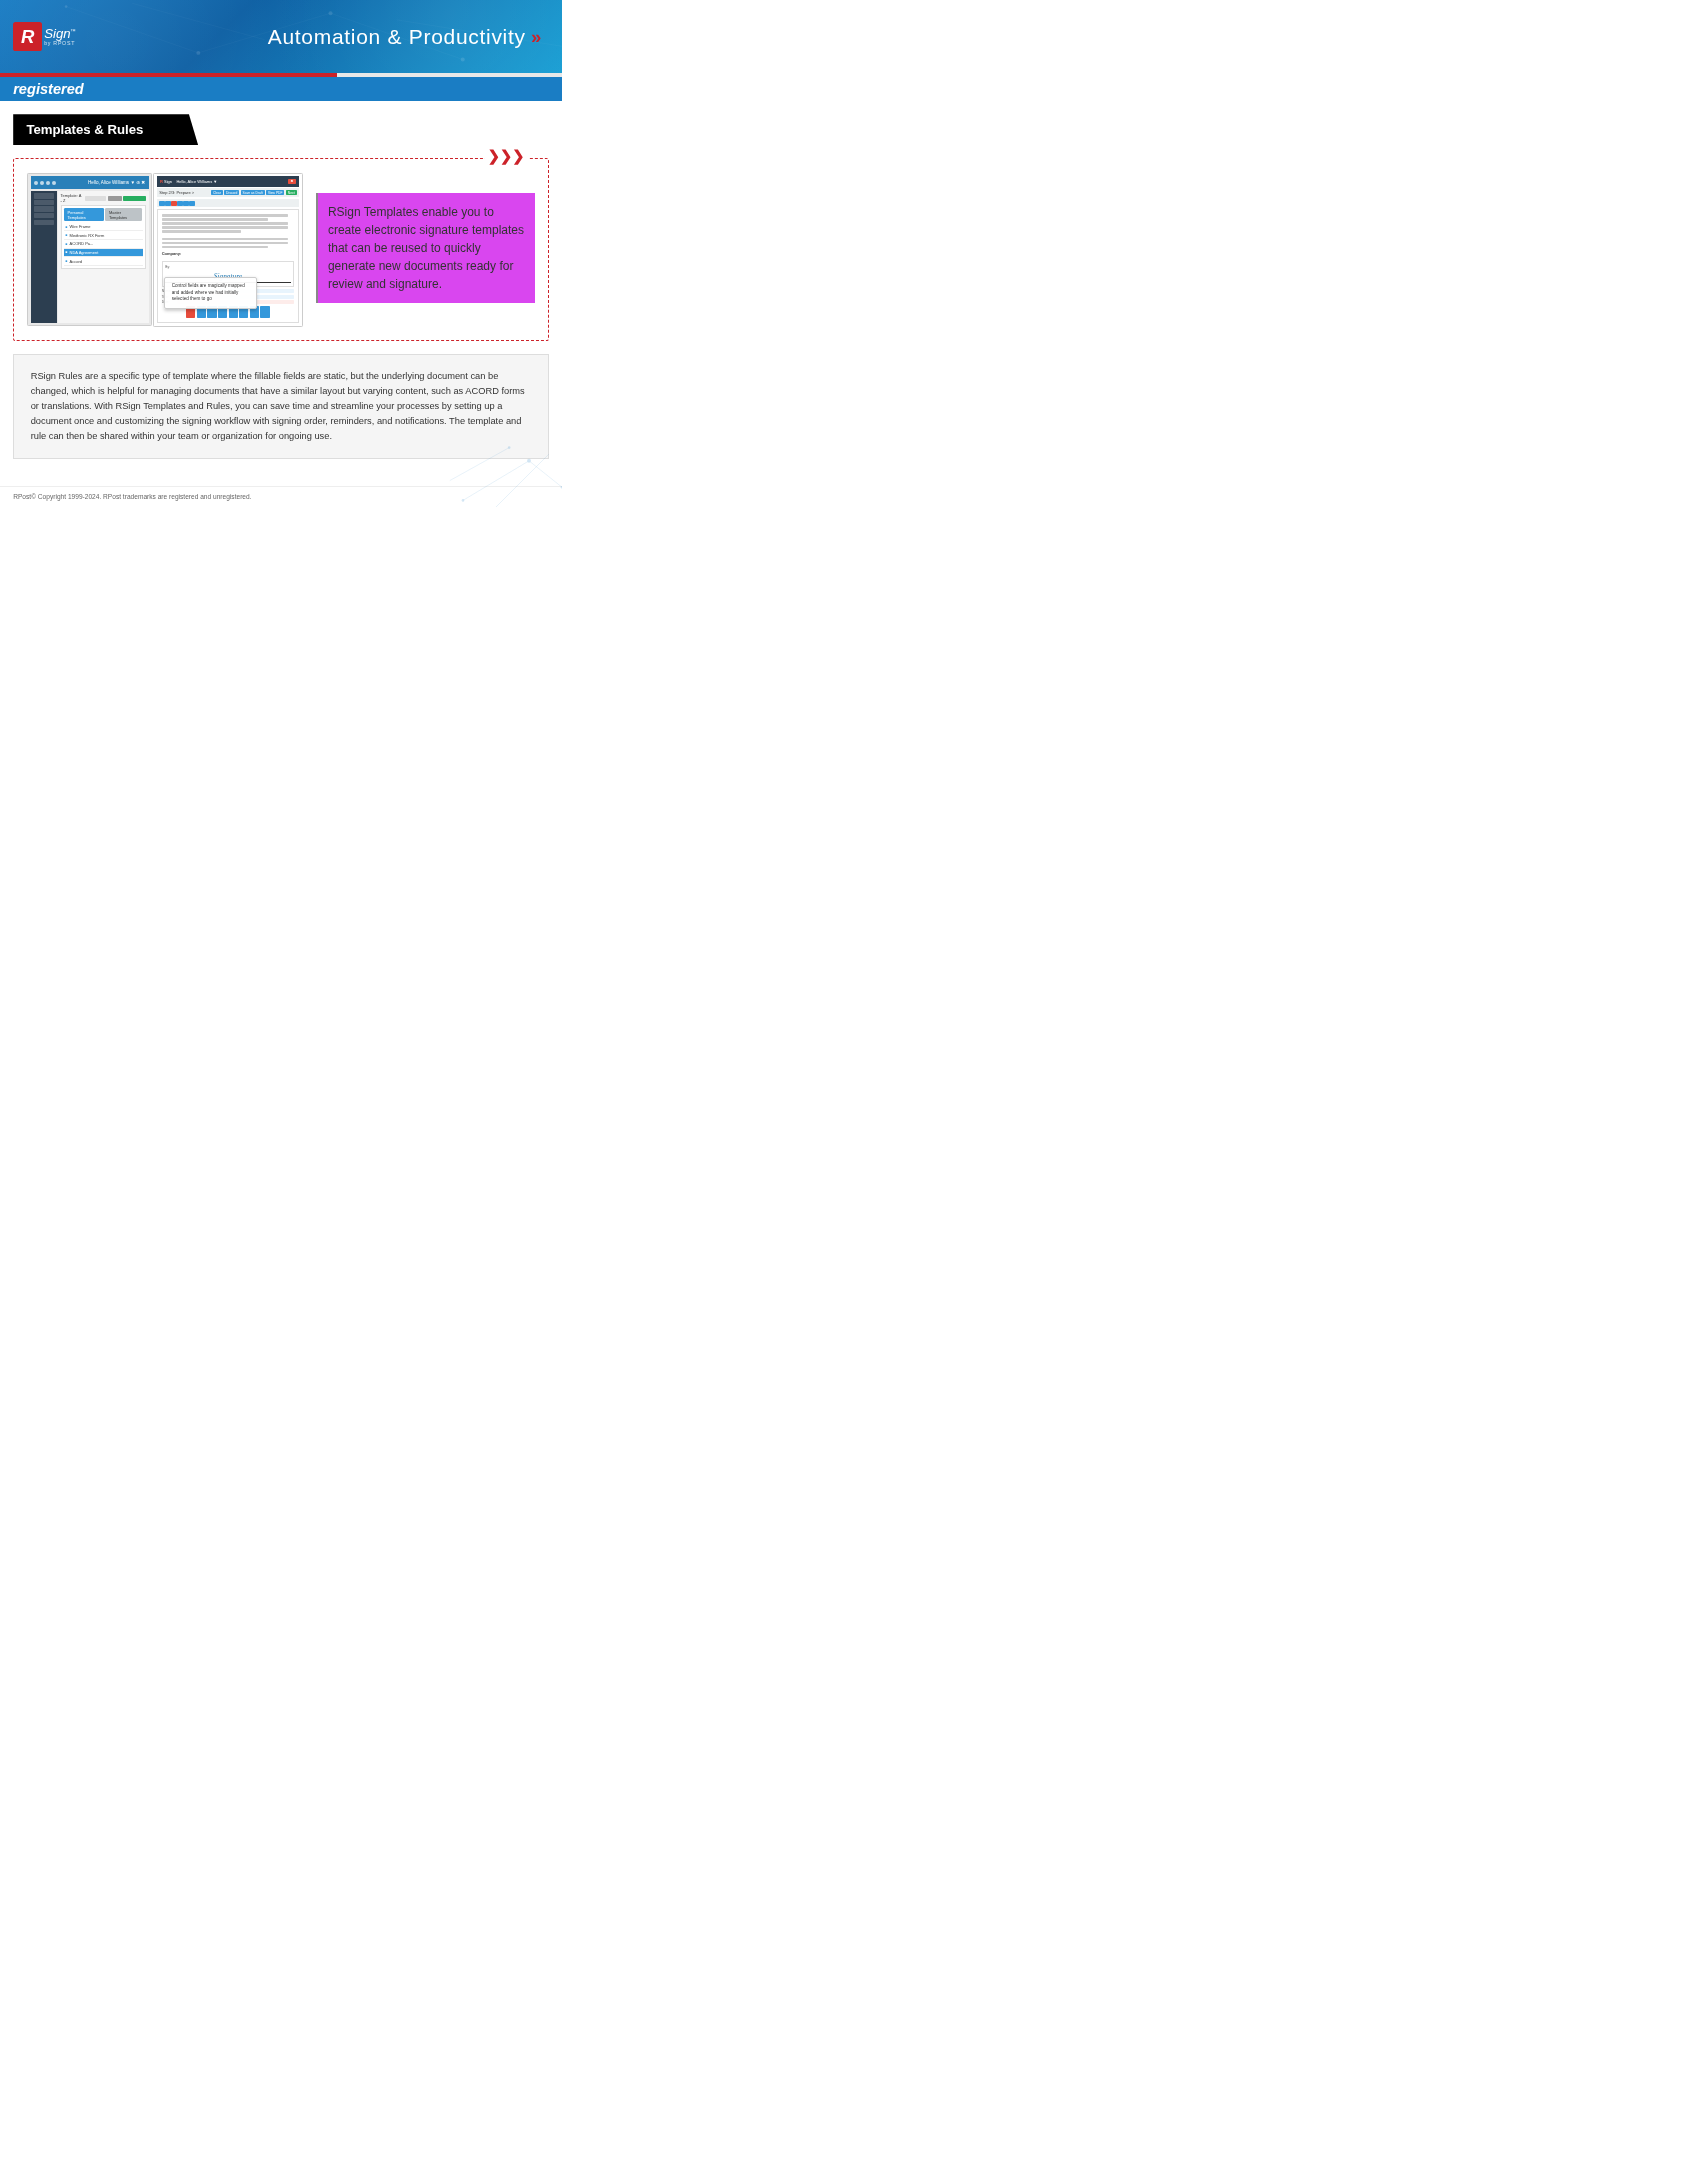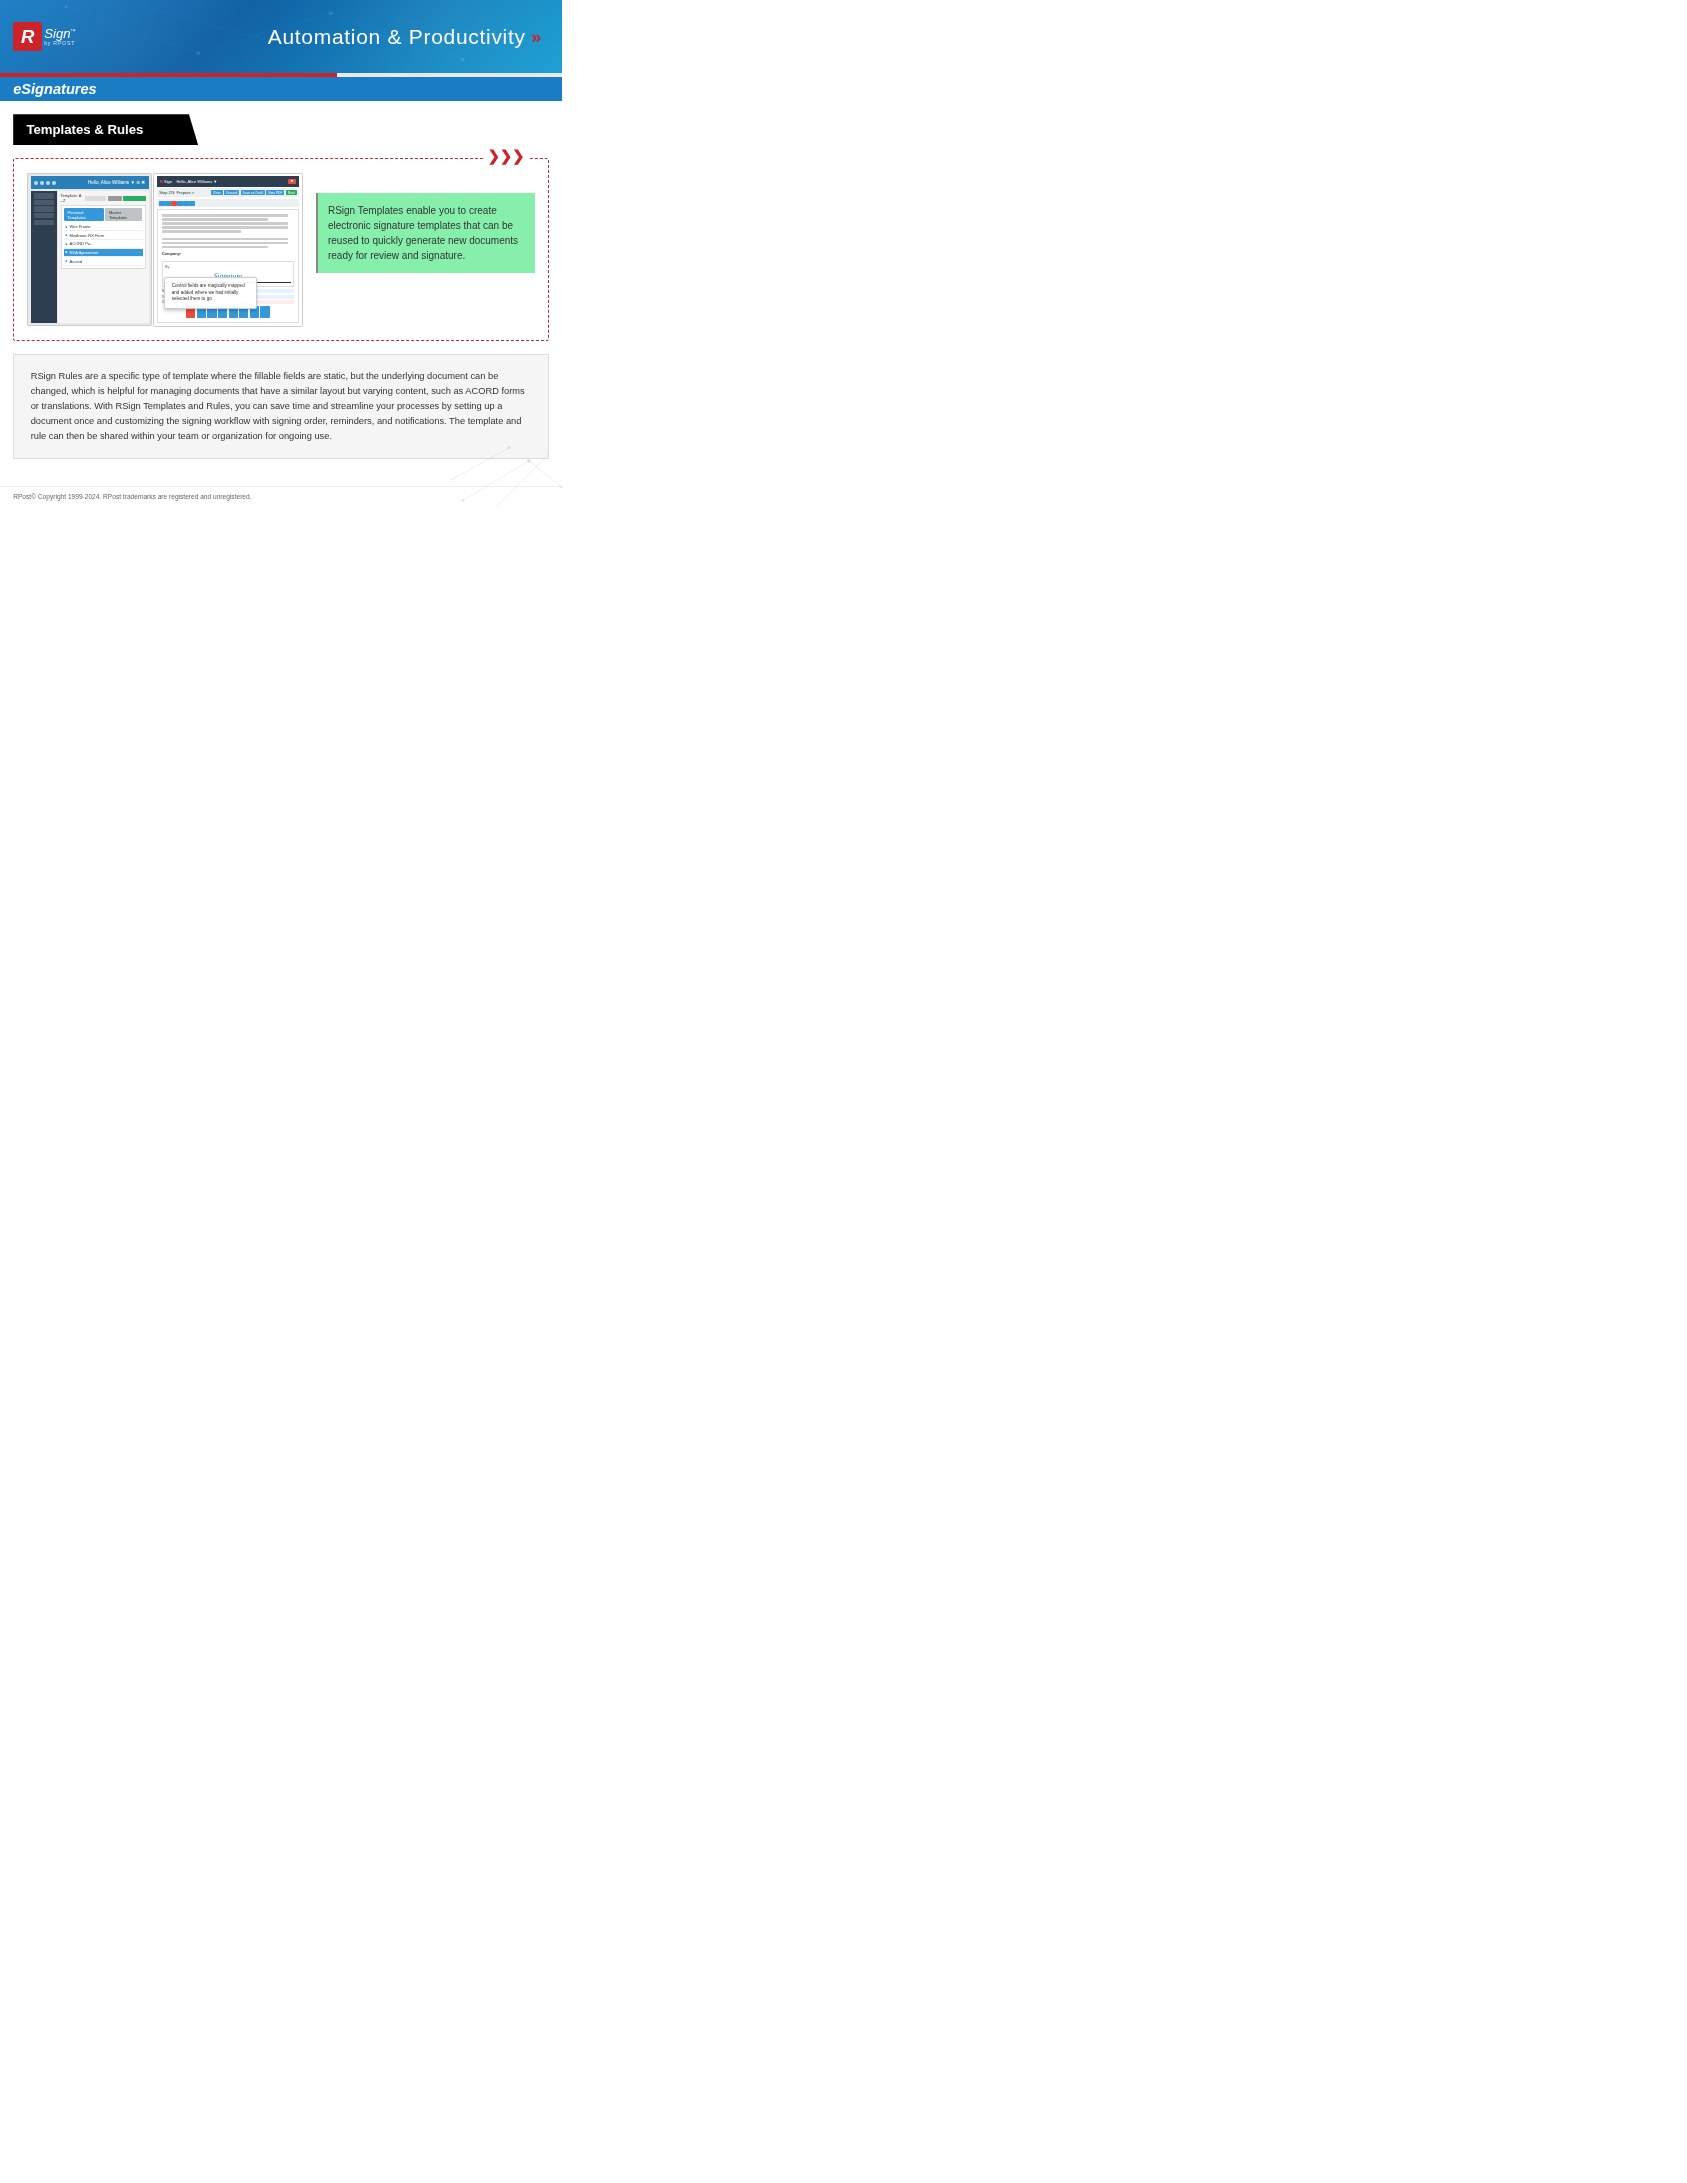--- a/index.html
+++ b/index.html
@@ -182,24 +182,24 @@
     .screenshot-area {
       flex: 1.4;
       display: flex;
       flex-direction: column;
       gap: 6.6px;
     }
 
     
     .right-text-box {
       flex: 1;
-      background: #86efac;
+      background: #d946ef;
       border-left: 2px solid #888;
       padding: 10px;
-      font-size: 10px;
+      font-size: 12px;
       line-height: 1.5;
       color: #333;
       min-width: 132px;
       align-self: flex-start;
       margin-top: 20px;
     }
 
     
     .app-screenshot-1 {
       background: #e8e8e8;
@@ -594,21 +594,21 @@
     <div class="header-title">
       <span>Automation &amp; Productivity</span>
       <span class="header-chevrons">»</span>
     </div>
   </div>
 </div>
 
 <div class="red-bar"></div>
 
 <div style="background: #1a7dc4; padding: 4px 0 4px 13.2px;">
-  <span class="esignatures-label">eSignatures</span>
+  <span class="esignatures-label">registered</span>
 </div>
 
 <div class="section-header-wrapper">
   <div class="section-header">
     <span class="section-header-title">Templates &amp; Rules</span>
   </div>
 </div>
 
 <div class="main-content">
 

